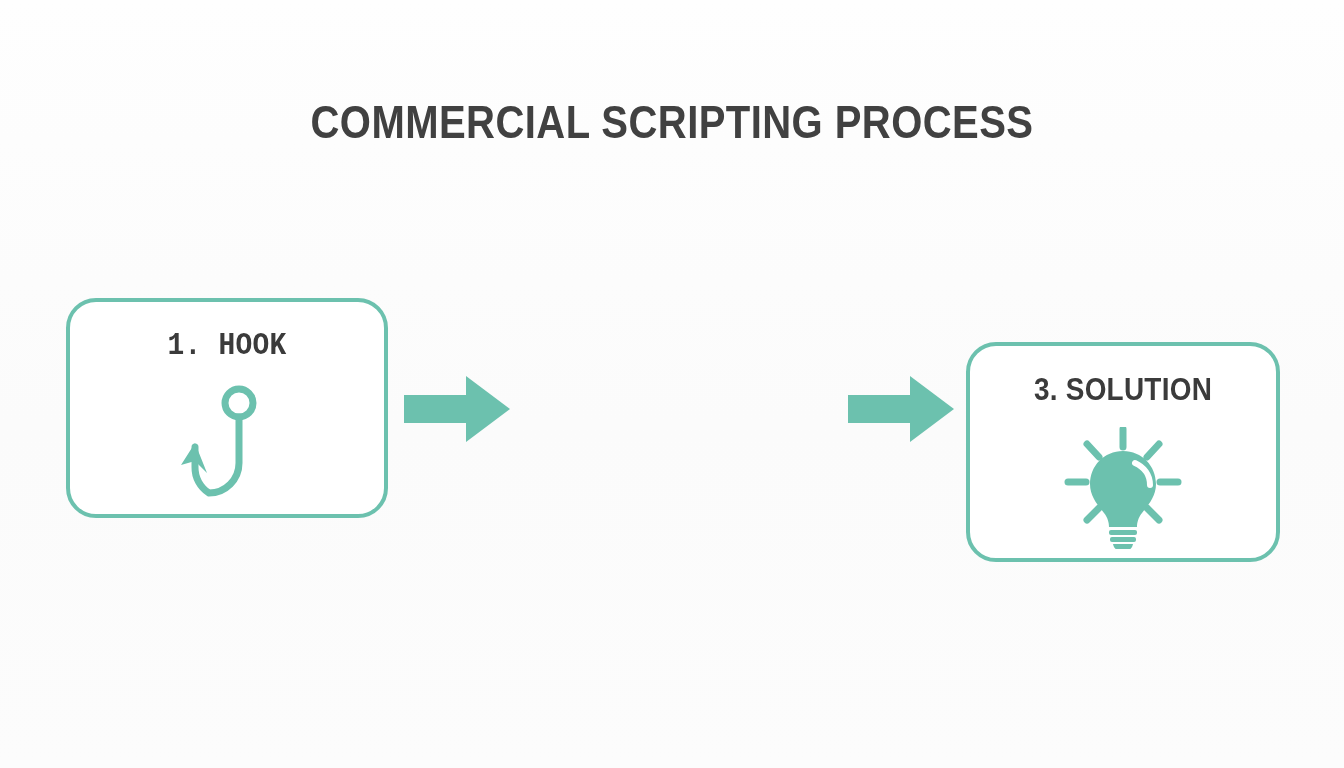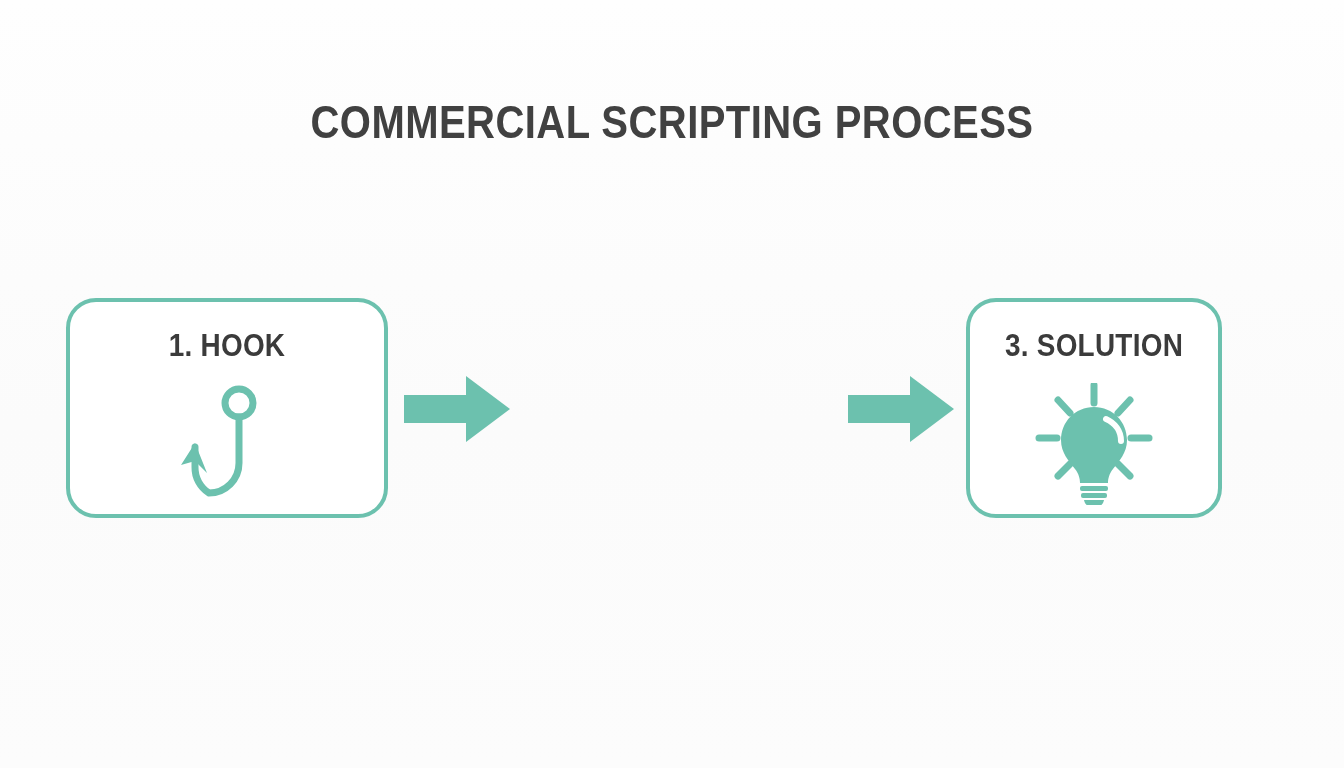--- a/index.html
+++ b/index.html
@@ -49,23 +49,23 @@
 
   .step-box {
     position: absolute;
     top: 0;
     height: 220px;
     border: 4px solid #6CC1AE;
     border-radius: 30px;
     background: #ffffff;
     box-sizing: border-box;
   }
-  .step-box.b1 { left: 0px;   width: 322px; }
+  .step-box.b1 { left: 0px;   width: 322px; font-family: Liberation Mono, monospace; }
   .step-box.b2 { left: 456px; width: 312px; }
-  .step-box.b3 { left: 900px; width: 256px; }
+  .step-box.b3 { left: 900px; width: 314px; margin-top: 44px; }
 
   .step-label {
     position: absolute;
     top: 26px;
     left: 0;
     width: 100%;
     text-align: center;
     font-size: 31px;
     line-height: 36px;
     font-weight: 700;

